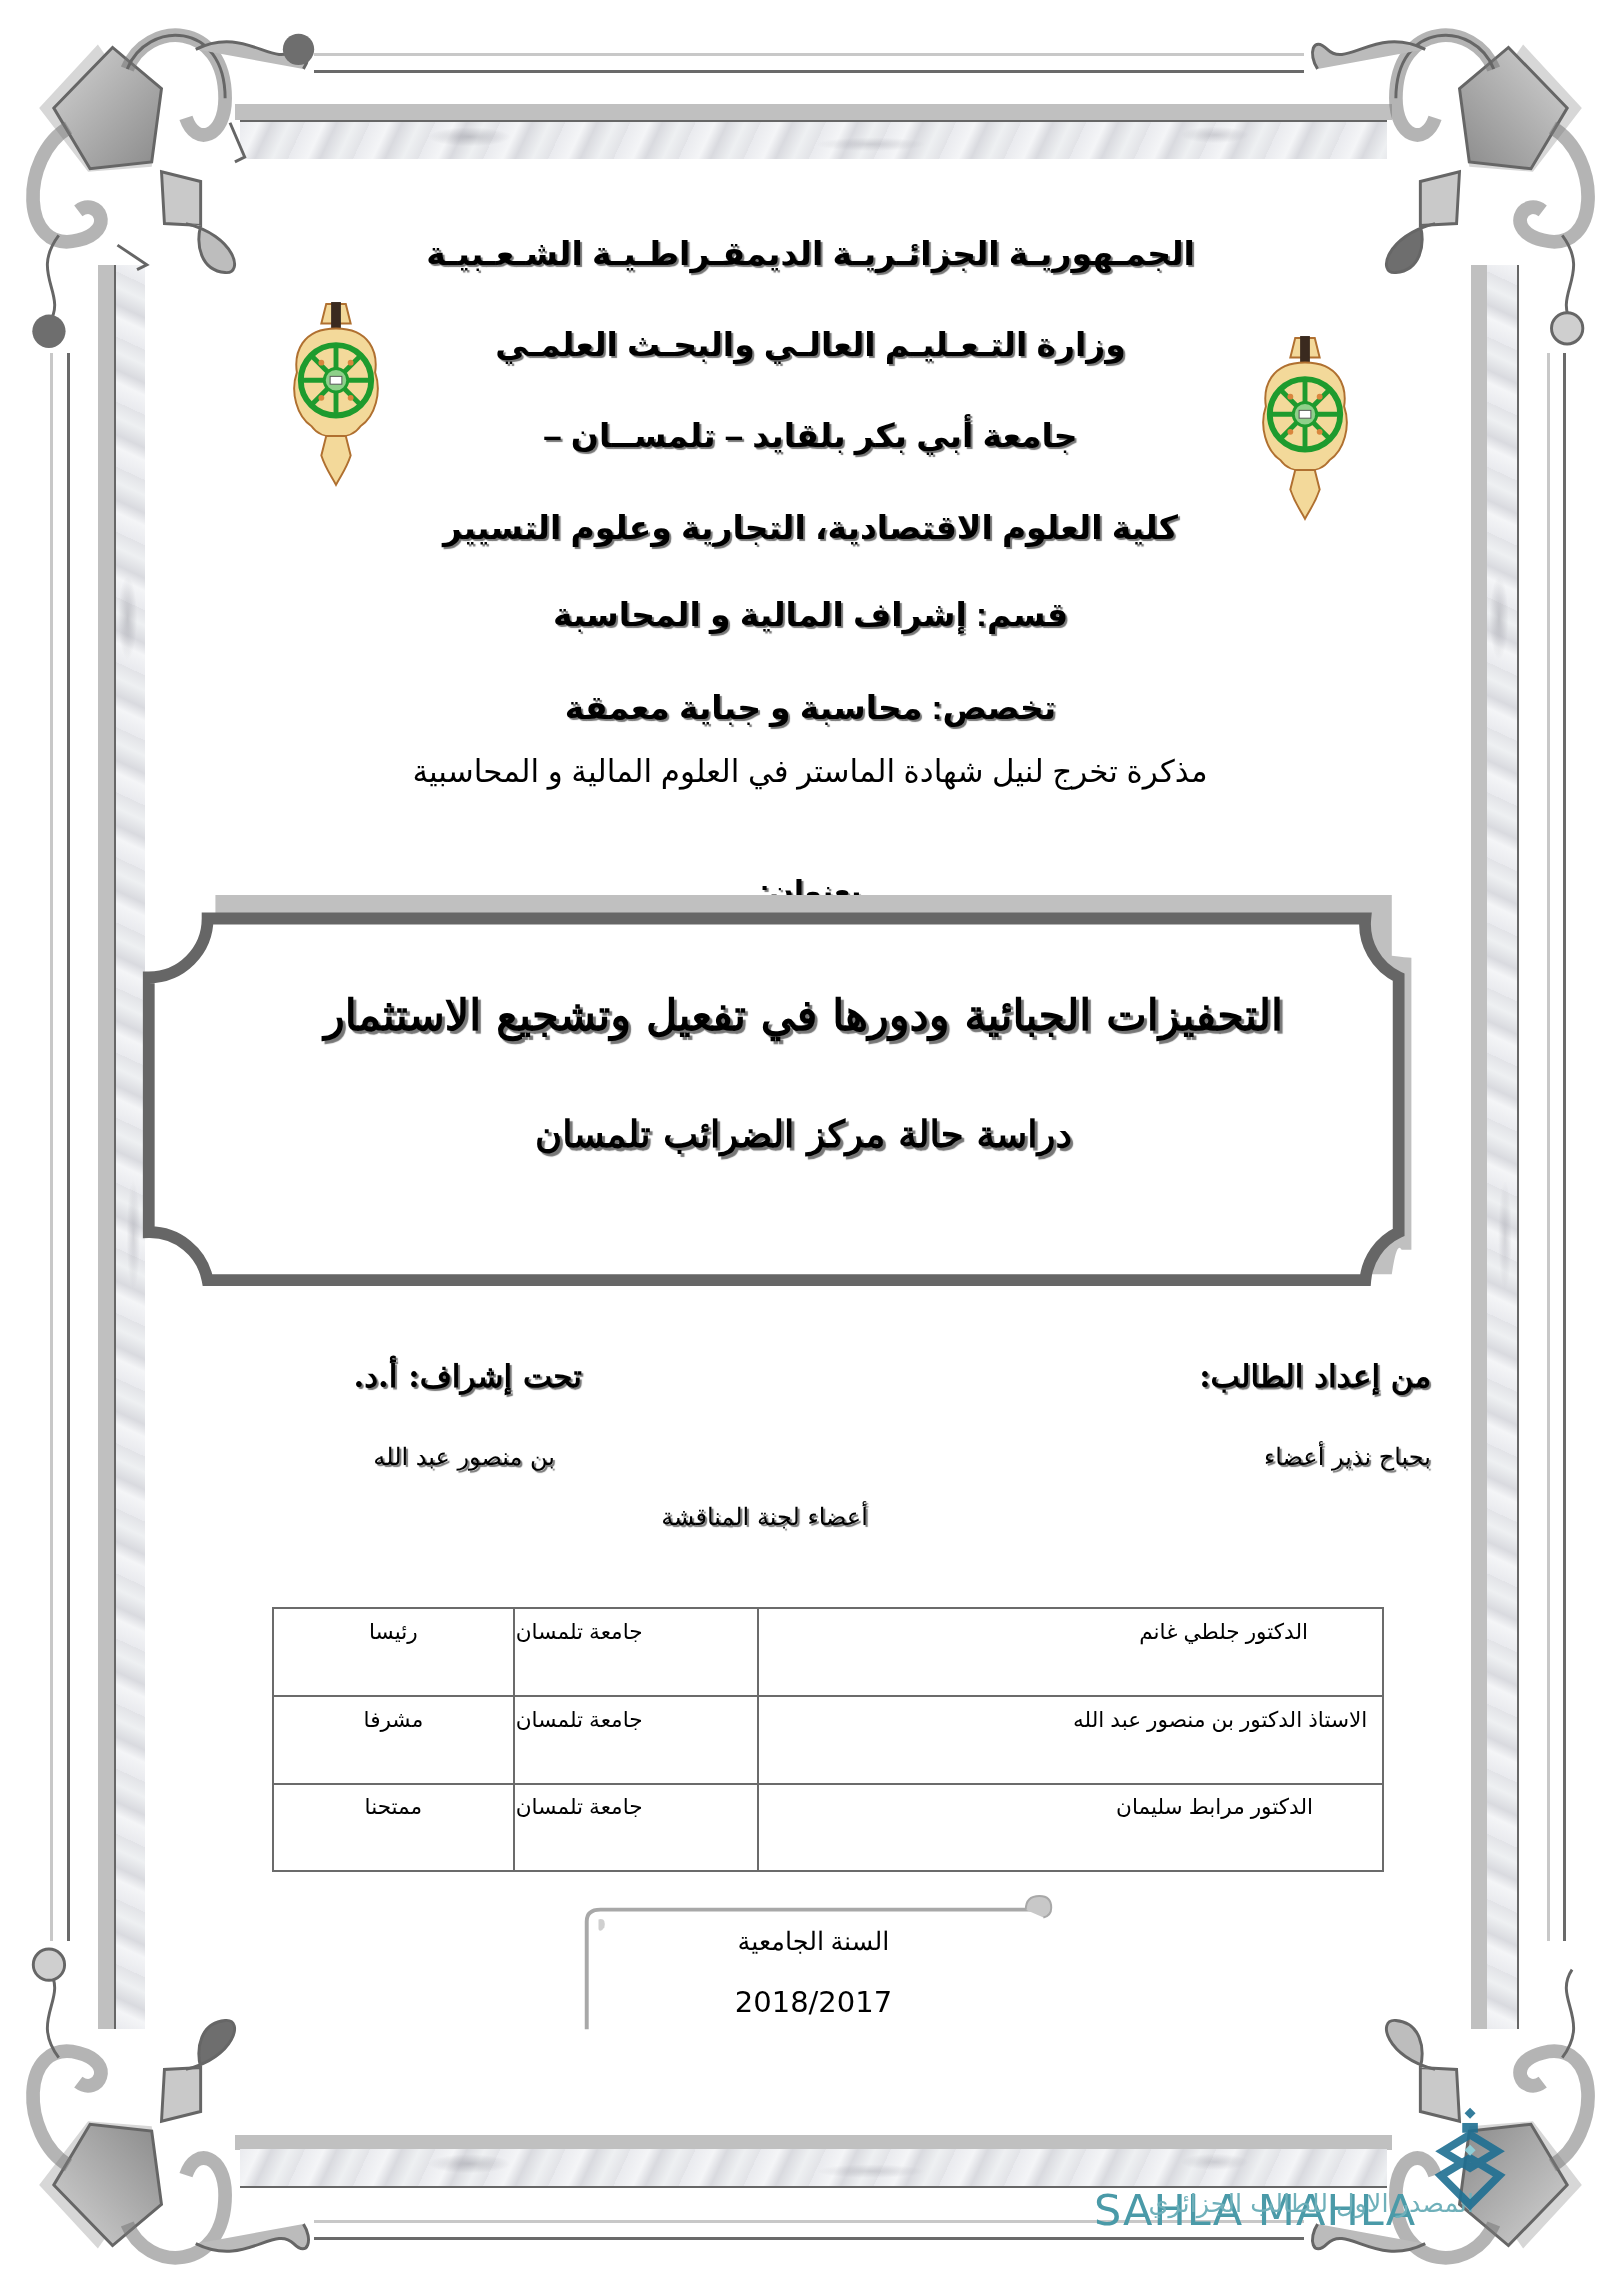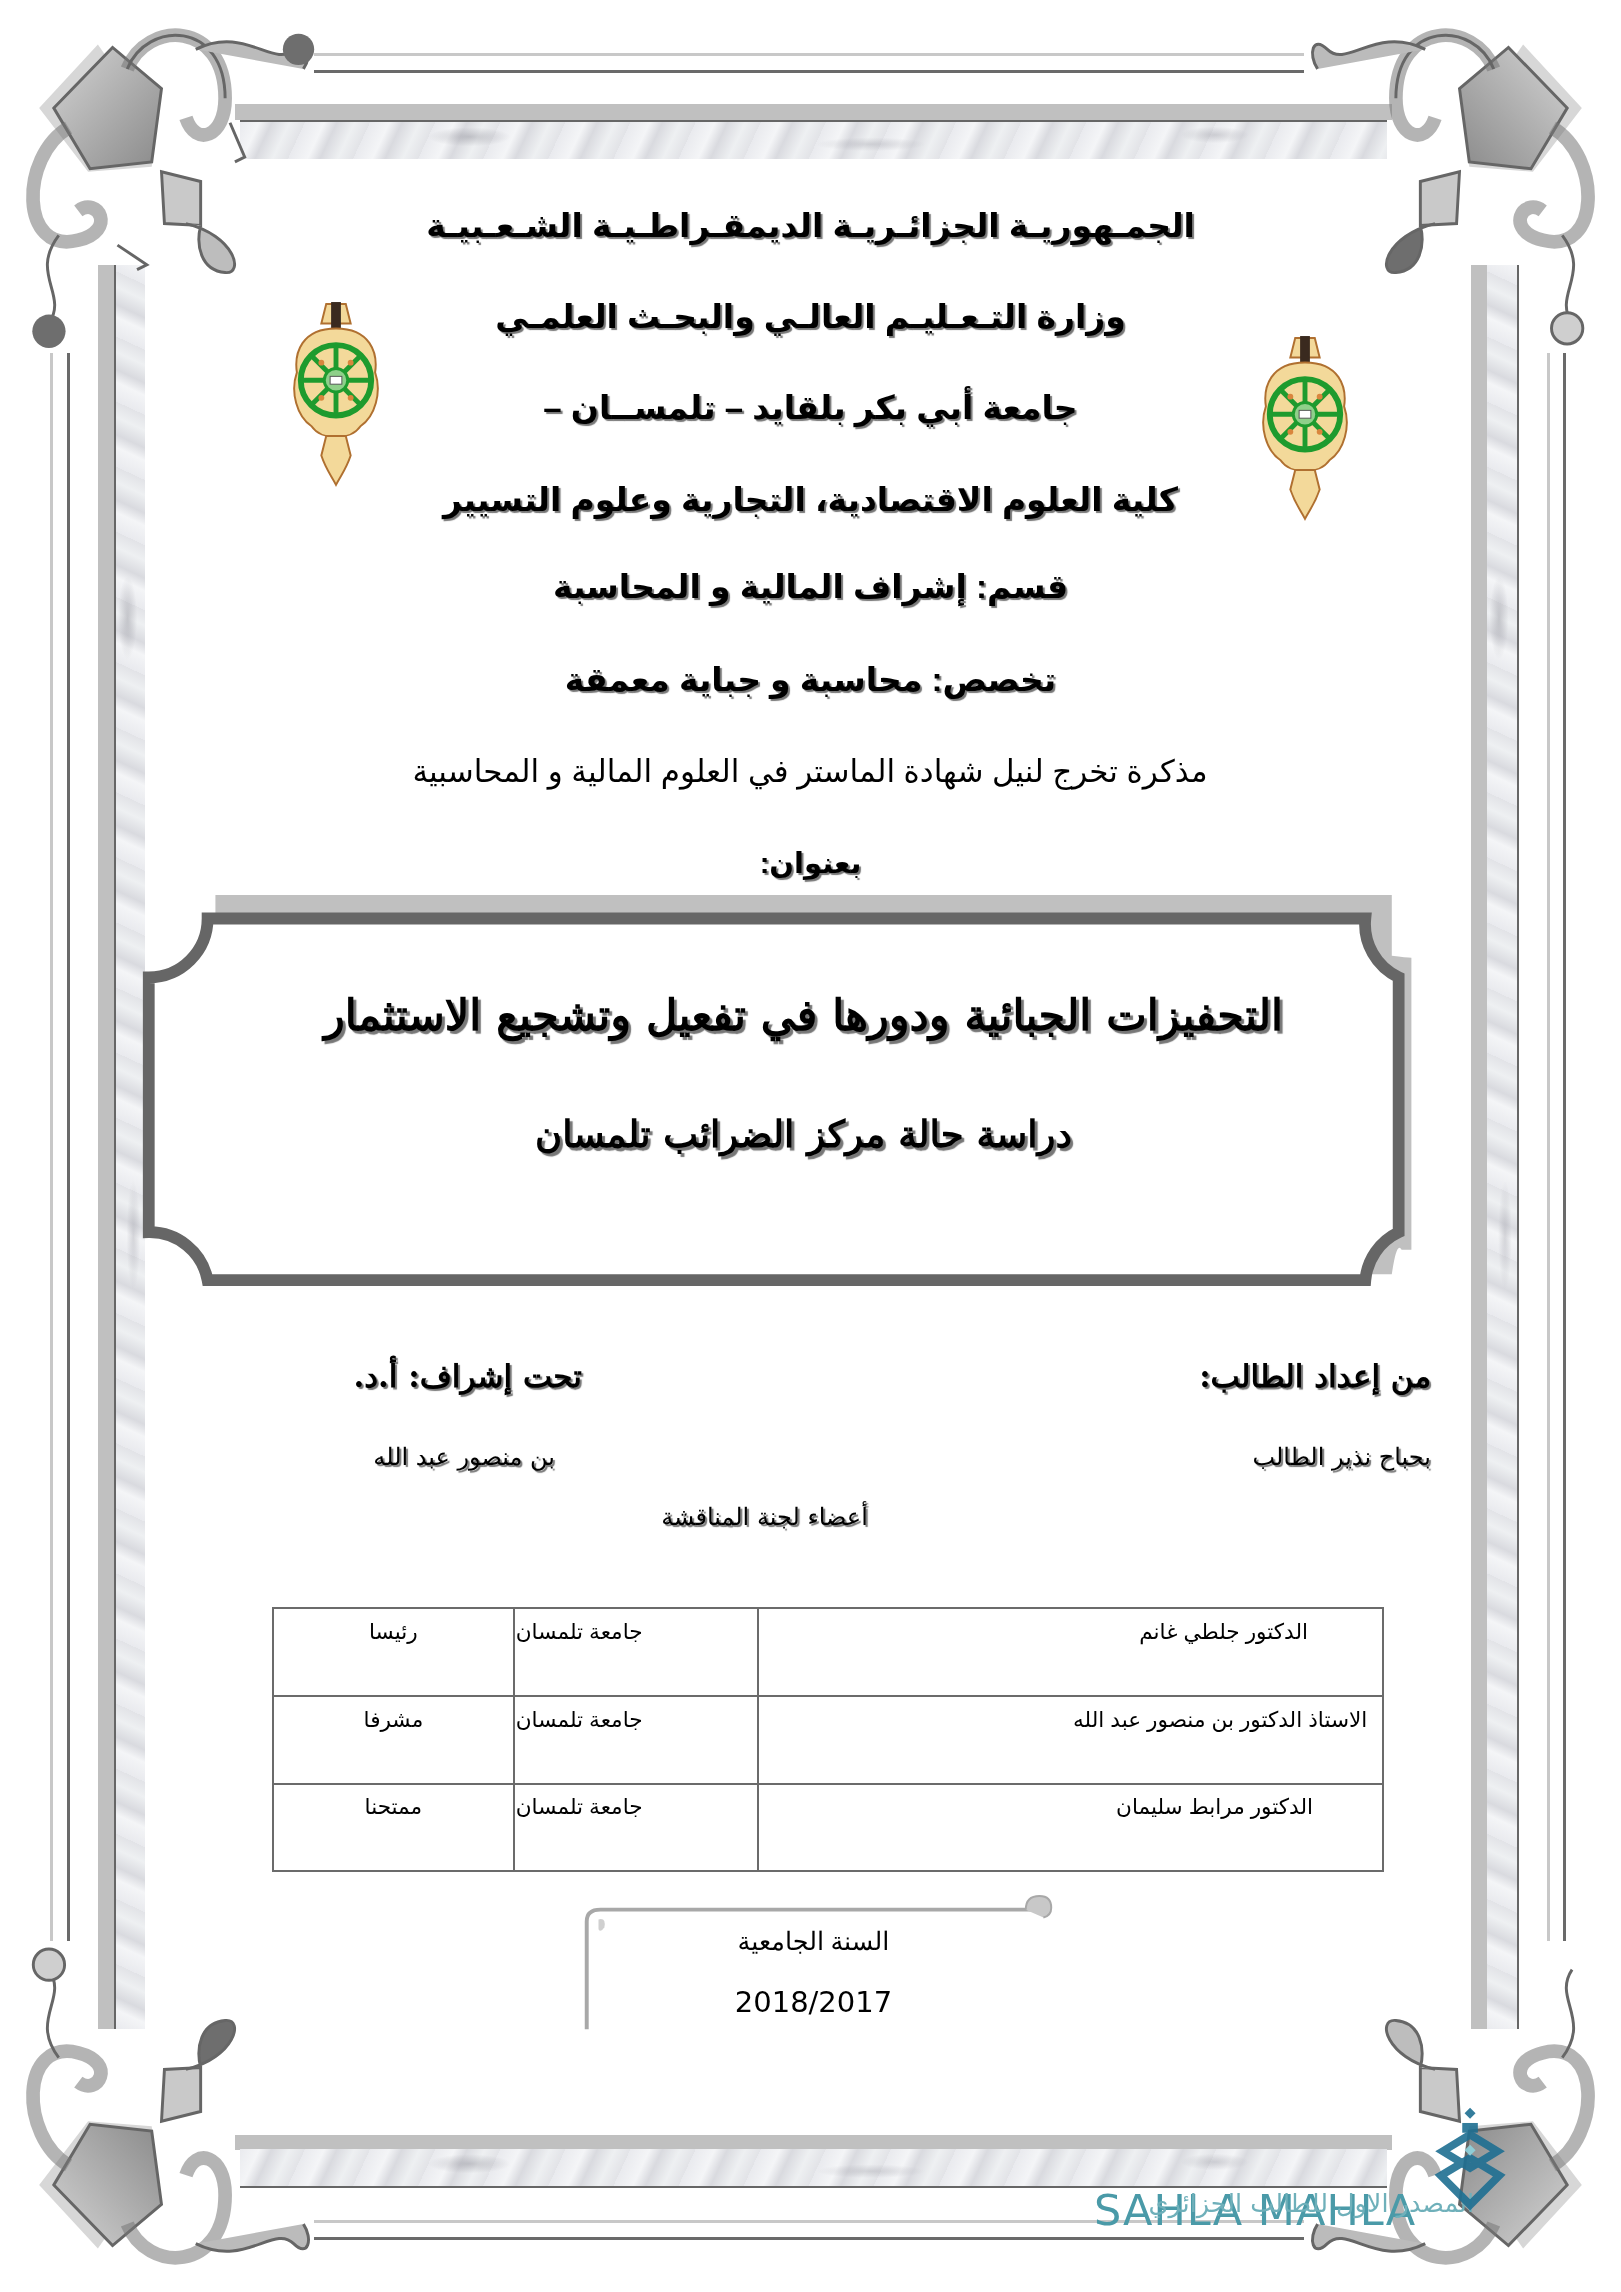--- a/index.html
+++ b/index.html
@@ -14,21 +14,21 @@
       radial-gradient(ellipse 49px 11.8px at 85% 35%, rgba(130,130,140,0.30), transparent 70%),
       repeating-linear-gradient(115deg, #e9eaee 0px, #f4f5f7 17.6px, #d9dadf 29px, #eef0f2 45px, #e2e3e7 59px);
   }
   .marble.v {
     background:
       radial-gradient(ellipse 13.7px 59px at 40% 20%, rgba(120,120,130,0.35), transparent 70%),
       radial-gradient(ellipse 9.8px 78px at 60% 55%, rgba(140,140,150,0.30), transparent 70%),
       repeating-linear-gradient(25deg, #e9eaee 0px, #f4f5f7 17.6px, #d9dadf 29px, #eef0f2 45px, #e2e3e7 59px);
   }
   .txt { position:absolute; direction:rtl; white-space:nowrap; text-align:center; }
-  .head { font-family:"Liberation Sans","DejaVu Sans",sans-serif; font-size:33px; font-weight:bold; text-shadow:2px 2px 1px #777; }
+  .head { font-family:"Liberation Sans","DejaVu Sans",sans-serif; font-size:33px; font-weight:bold; text-shadow:2px 2px 1px #777;margin-top:28px; }
   .plain { font-family:"Liberation Sans","DejaVu Sans",sans-serif; font-size:31px; }
   .title-main { font-family:"DejaVu Serif","Liberation Serif",serif; font-size:43px; font-weight:bold; text-shadow:2.9px 2.9px 1px #777; }
   .title-sub { font-family:"DejaVu Serif","Liberation Serif",serif; font-size:37px; font-weight:bold; text-shadow:2.9px 2.9px 1px #777; }
   .info { font-family:"DejaVu Serif","Liberation Serif",serif; font-size:31px; font-weight:bold; text-shadow:2px 2px 1px #777; }
   .info-sm { font-family:"DejaVu Serif","Liberation Serif",serif; font-size:24px; font-weight:normal; text-shadow:2px 2px 1px #777; }
   table.committee { position:absolute; left:272px; top:1607px; width:1112px; border-collapse:collapse; direction:rtl;
                     font-family:"Liberation Sans","DejaVu Sans",sans-serif; font-size:21.6px; }
   table.committee td { border:2px solid #6b6b6b; height:75px; vertical-align:top; padding-top:9.8px; }
   table.committee td.name { width:576px; text-align:right; padding-right:74px; }
   table.committee td.univ { width:268px; text-align:left; }
@@ -186,21 +186,21 @@
 
   <path d="M80,8 L1280,8 L1280,70 Q1295,72 1300,72 L1300,370 L1290,370 Q1285,360 1280,395 L80,395 Z" fill="#c0c0c0"></path>
 
   <path d="M72,32 L1253,32 A60,60 0 0 0 1287,92 L1287,352 A60,60 0 0 0 1253,401 L72,401 A60,60 0 0 0 12,352 L12,92 A60,60 0 0 0 72,32 Z" fill="#ffffff" stroke="#666666" stroke-width="12" stroke-linejoin="miter"></path>
 </svg>
 <div class="txt title-main" style="left:196px;width:1215px;top:990px;">التحفيزات الجبائية ودورها في تفعيل وتشجيع الاستثمار</div>
 <div class="txt title-sub" style="left:196px;width:1215px;top:1112px;">دراسة حالة مركز الضرائب تلمسان</div>
 
 <div class="txt info" style="right:190px;top:1358px;text-align:right;">من إعداد الطالب:</div>
 <div class="txt info" style="right:1039px;top:1358px;text-align:right;">تحت إشراف: أ.د.</div>
-<div class="txt info-sm" style="right:190px;top:1443px;text-align:right;">بحباح نذير الطالب</div>
+<div class="txt info-sm" style="right:190px;top:1443px;text-align:right;">بحباح نذير أعضاء</div>
 <div class="txt info-sm" style="right:1066px;top:1443px;text-align:right;">بن منصور عبد الله</div>
 <div class="txt info-sm" style="left:490px;width:549px;top:1503px;">أعضاء لجنة المناقشة</div>
 
 <table class="committee">
   <tbody>
       <tr>
     <td class="name">الدكتور جلطي غانم</td>
     <td class="univ">جامعة تلمسان</td>
     <td class="role">رئيسا</td>
   </tr>

